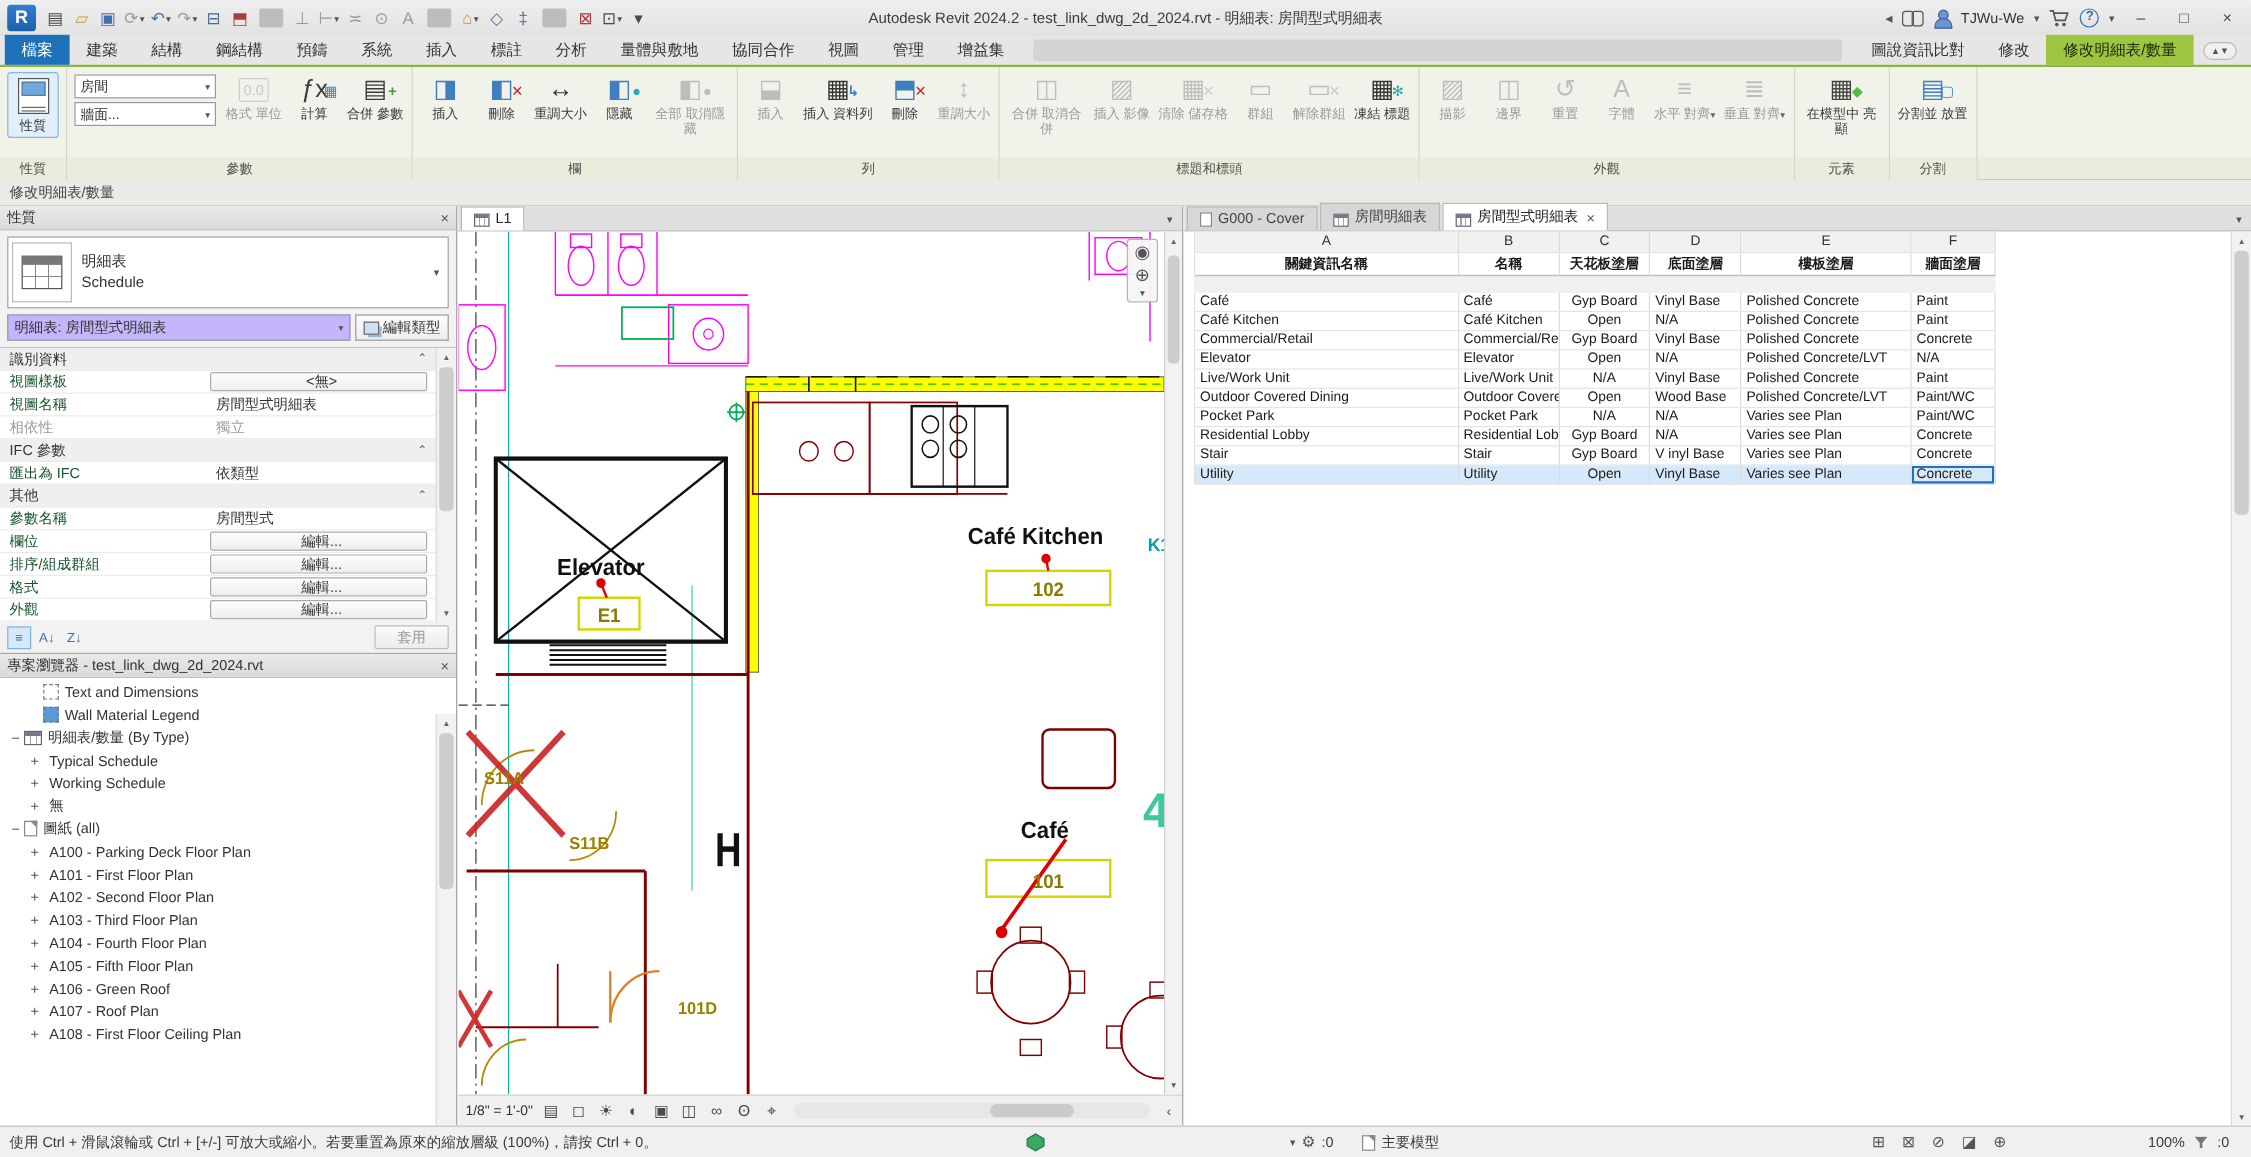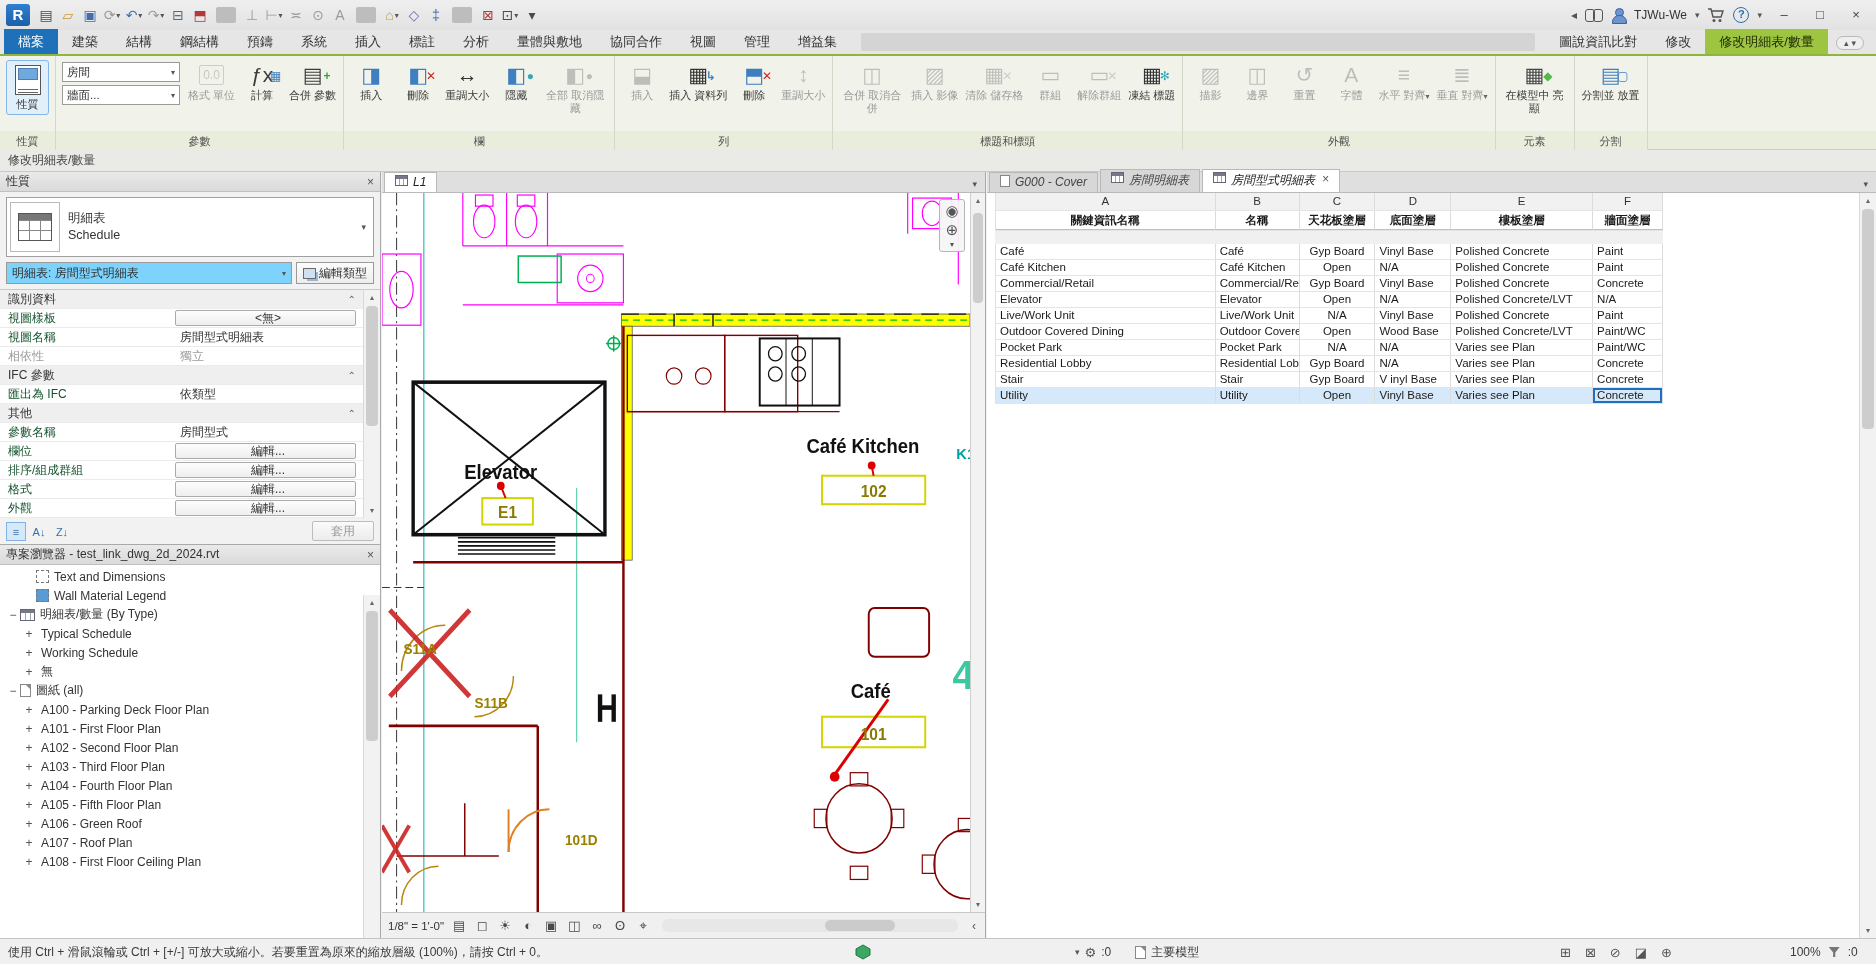--- a/index.html
+++ b/index.html
@@ -79,21 +79,21 @@
   #typesel { margin:5px 6px 2px; height:60px; background:#fff; border:1px solid #A0A0A0; display:flex; align-items:center; padding:3px; }
   .bigtableicon { width:50px; height:50px; border:1px solid #B9B9B9; background:#fff; display:flex; align-items:center; justify-content:center; margin-right:8px; }
   .tgrid { width:34px; height:28px; border:1.5px solid #555;
     background: linear-gradient(#777 6px, transparent 6px),
       repeating-linear-gradient(90deg, transparent 0 10px, #888 10px 11px),
       repeating-linear-gradient(0deg, transparent 0 9px, #888 9px 10px);
     background-color:#fff; }
   .tsel-text { font-size:12.5px; line-height:1.35; }
   #typesel .dd { margin-left:auto; align-self:center; color:#555; font-size:9px; padding-right:4px; }
   #selrow { display:flex; margin:3px 6px; gap:4px; height:22px; }
-  #selcombo { flex:1; border:1px solid #9a9a9a; background:#7dd3fc; display:flex; align-items:center; padding:0 5px; font-size:12px; }
+  #selcombo { flex:1; border:1px solid #9a9a9a; background:#c4b5fd; display:flex; align-items:center; padding:0 5px; font-size:12px; }
   #selcombo .dd { margin-left:auto; font-size:8px; color:#555; }
   #edittype { border:1px solid #9a9a9a; background:linear-gradient(#FCFCFC,#EDEDED); display:flex; align-items:center;
     gap:3px; padding:0 6px; font-size:12px; }
   .et-icon { width:13px; height:11px; border:1px solid #6a6a6a; background:#cfe0f0; box-shadow:3px 3px 0 -1px #9ab6d0; }
   #propgrid { margin:2px 0 0; background:#fff; border-top:1px solid #C8C8C8; position:relative; }
   .prow { display:flex; height:19px; align-items:center; border-bottom:1px solid #EBEBEB; font-size:12px; position:relative; }
   .plabel { width:175px; padding-left:8px; color:#14532d; white-space:nowrap; overflow:hidden; }
   .pval { flex:1; padding-right:22px; }
   .pvtext { display:block; padding-left:5px; white-space:nowrap; overflow:hidden; }
   .prow.pbtn .pvtext { text-align:center; background:linear-gradient(#FDFDFD,#EEEEEE); border:1px solid #ABABAB;
@@ -131,22 +131,22 @@
       repeating-linear-gradient(90deg, transparent 0 4px, #9aa 4px 5px);
     background-color:#fff; }
   .ti-sheet { width:11px; height:13px; border:1px solid #888; background:#fff; position:relative; }
   .ti-sheet::after { content:""; position:absolute; right:-1px; top:-1px; border:3px solid #888; border-left-color:transparent; border-bottom-color:transparent; }
   #treescroll { position:absolute; right:0; top:50px; bottom:0; width:17px; background:#F2F2F2; border-left:1px solid #D9D9D9; }
 
   
   #drawpane { position:absolute; left:382px; top:172px; width:604px; height:766px; display:flex; flex-direction:column;
     border-right:1px solid #A9A9A9; background:#fff; }
   .viewtabbar { height:21px; background:#DFDFDF; border-bottom:1px solid #B9B9B9; display:flex; align-items:flex-end; padding:0 2px; }
-  .vtab { display:flex; align-items:flex-start; gap:5px; padding:2px 10px 3px; font-size:12px; background:#D7D7D7;
-    border:1px solid #B9B9B9; border-bottom:none; margin-right:2px; color:#444; max-width:220px; white-space:nowrap;font-style:italic; }
+  .vtab { display:flex; align-items:flex-end; gap:5px; padding:2px 10px 3px; font-size:12px; background:#D7D7D7;
+    border:1px solid #B9B9B9; border-bottom:none; margin-right:2px; color:#444; max-width:220px; white-space:nowrap; }
   .vtab.active { background:#fff; color:#222; }
   .vticon { width:13px; height:11px; border:1px solid #667; flex:none;
     background:linear-gradient(#778 3px, transparent 3px), repeating-linear-gradient(90deg, transparent 0 3px, #9aa 3px 4px);
     background-color:#fff; }
   .vticon.sheeticon { background:#fff; position:relative; width:10px; height:12px; border:1px solid #888; }
   .vtclose { display:none; color:#555; font-size:12px; margin-left:2px; }
   .vtclose.show { display:inline; }
   .tabbar-dd { margin-left:auto; font-size:9px; color:#555; padding:0 6px 3px; }
   #canvas { flex:1; position:relative; background:#fff; overflow:hidden; }
   #canvas svg { position:absolute; left:0; top:0; width:calc(100% - 15px); height:100%; }
@@ -298,20 +298,21 @@
         <span class="qg" style="color:#4a4a4a">⊡</span>
         <span class="dd">▾</span>
       </span>
 
       <span class="qbtn">
         <span class="qg" style="color:#4a4a4a">▾</span>
 
       </span>
 
   </div>
+  <div id="win-title">Autodesk Revit 2024.2 - test_link_dwg_2d_2024.rvt - 明細表: 房間型式明細表</div>
   <div id="tb-right">
     <span style="color:#555;">◂</span>
     <span class="binoc"></span>
     <span class="person"></span>
     <span>TJWu-We</span>
     <span style="font-size:9px;color:#555;">▾</span>
     <svg class="cart-svg" width="18" height="15" viewBox="0 0 18 15">
       <path d="M1 1 h3 l2 8 h8 l2 -6 h-11" fill="none" stroke="#555" stroke-width="1.4"></path>
       <circle cx="7" cy="12.5" r="1.5" fill="#555"></circle>
         <circle cx="13" cy="12.5" r="1.5" fill="#555"></circle>

